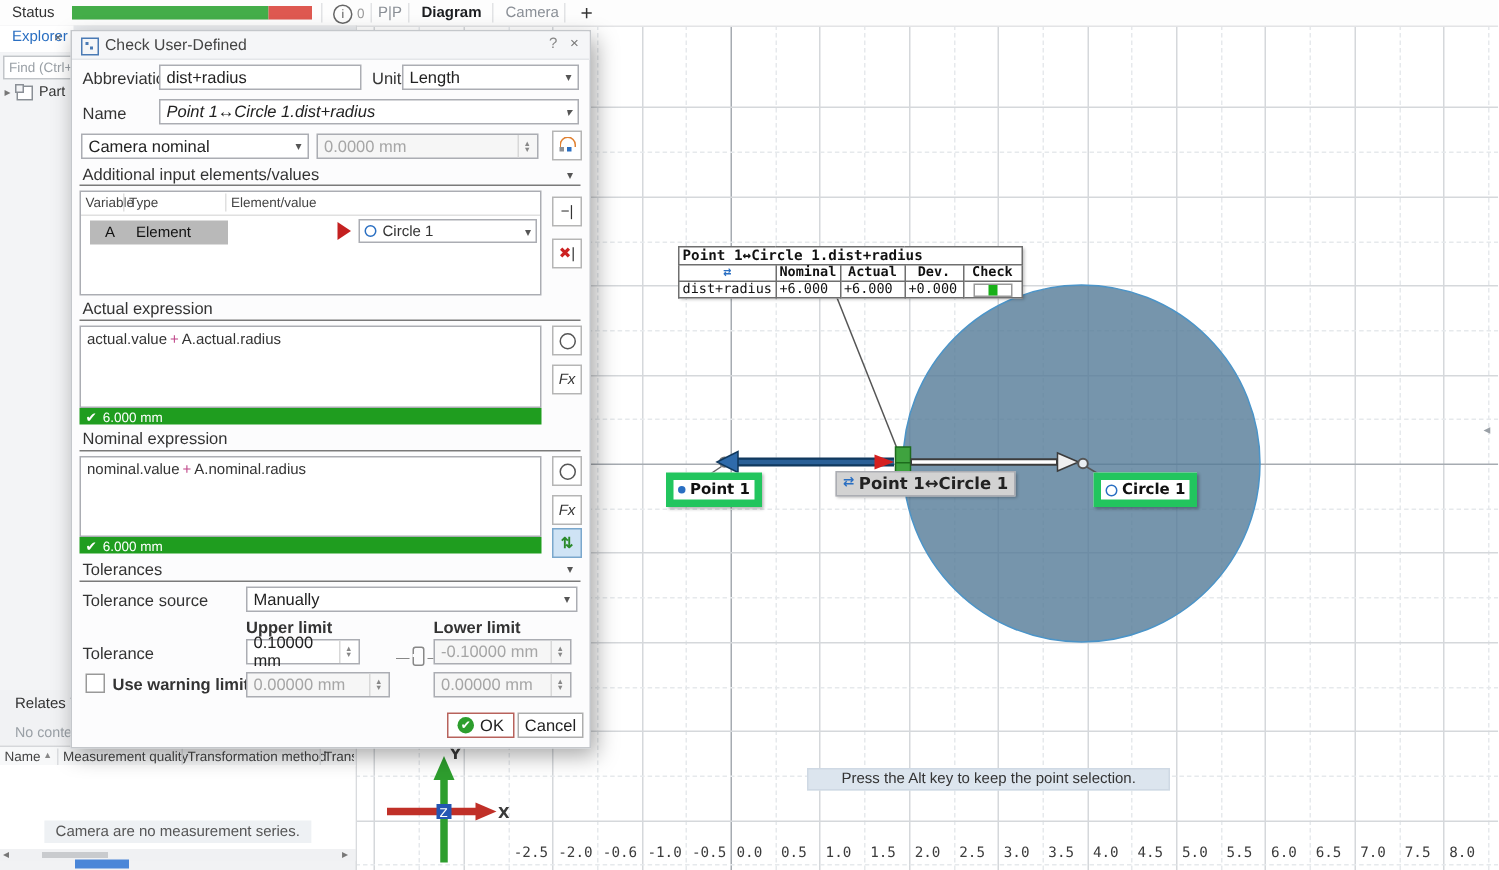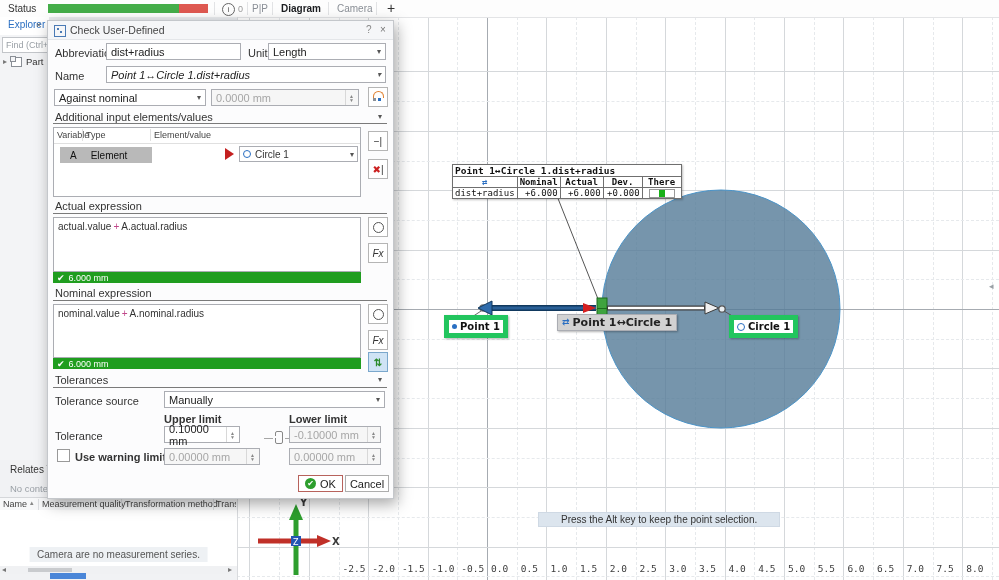--- a/index.html
+++ b/index.html
@@ -30,21 +30,21 @@
   #axis-labels span{position:absolute;top:546px;font:9.5px "DejaVu Sans Mono",monospace;color:#3c3c3c;}
   #overlay-svg{position:absolute;left:0;top:0;}
   .elabel{position:absolute;display:flex;align-items:center;gap:3px;border:5px solid #22c55e;background:#fff;padding:0 3px;height:13px;font:bold 10px "DejaVu Sans",sans-serif;color:#111;box-shadow:1px 1px 2px rgba(0,0,0,.3);white-space:nowrap;}
   .elabel.sel{background:#d2d2d2;}
   .dot-ic{width:5px;height:5px;border-radius:50%;background:#2a6fc2;}
   .ring-ic{width:6px;height:6px;border:1.5px solid #2a6fc2;border-radius:50%;}
   .dd-ic{color:#2a6fc2;font-size:9px;line-height:9px;}
   .rtable{position:absolute;left:215px;top:147px;border-collapse:collapse;background:#fff;font:9px "DejaVu Sans Mono",monospace;color:#111;box-shadow:1px 1px 2px rgba(0,0,0,.25);}
   .rtable td,.rtable th{border:1px solid #6f6f6f;padding:0 2px;height:10px;white-space:nowrap;}
   .rtable .ttl{font-weight:bold;font-size:9.5px;text-align:left;height:11px;}
-  .rtable .num{text-align:right;}
+  .rtable .num{text-align:left;}
   .chk-outer{width:24px;height:7px;border:1px solid #999;background:#fff;margin:0 auto;display:flex;justify-content:center;}
   .chk-inner{width:6px;height:7px;background:#18b018;}
   .tooltip{position:absolute;left:301px;top:495px;background:#dce5ee;border:1px solid #cfd9e4;padding:1px 22px;font-size:10px;color:#333;white-space:nowrap;}
   .edge-handle{position:absolute;left:752px;top:264px;font-size:9px;color:#9aa0a6;}
   
   #explorer{position:absolute;left:0;top:17px;width:237px;height:443px;background:#f3f4f6;border-right:1px solid #d9dbde;z-index:6;}
   #explorer .tabrow{position:absolute;left:0;top:0;width:100%;height:17px;background:#e9ebee;border-bottom:1px solid #dcdee1;}
   #explorer .etab{position:absolute;left:0;top:0;height:16px;background:#fff;padding:2px 4px 0 8px;font-size:10px;color:#2a6fc2;}
   #explorer .etab-close{position:absolute;left:36px;top:3px;font-size:9px;color:#666;}
   .find-box{position:absolute;left:2px;top:20px;width:228px;height:14px;border:1px solid #c2c5c9;background:#fff;font-size:9px;color:#9aa0a6;display:flex;align-items:center;padding:0 3px;}
@@ -199,21 +199,21 @@
     <table class="rtable">
       <tbody>
           <tr>
             <td class="ttl" colspan="5">Point 1↔Circle 1.dist+radius</td>
           </tr>
       <tr>
         <th style="width:52px"><span class="dd-ic">⇄</span></th>
         <th style="width:38px">Nominal</th>
         <th style="width:38px">Actual</th>
         <th style="width:34px">Dev.</th>
-        <th style="width:34px">There</th>
+        <th style="width:34px">Check</th>
       </tr>
       <tr>
         <td>dist+radius</td>
         <td class="num">+6.000</td>
         <td class="num">+6.000</td>
         <td class="num">+0.000</td>
         <td>
               <div class="chk-outer">
                 <div class="chk-inner"></div>
               </div>
@@ -232,21 +232,21 @@
     </div>
     <div class="elabel" style="left:492px;top:298px;">
       <span class="ring-ic"></span>
       <span>Circle 1</span>
     </div>
 
     <div class="tooltip">Press the Alt key to keep the point selection.</div>
     <div id="axis-labels">
         <span style="left: 105.5px;">-2.5</span>
         <span style="left: 135.2px;">-2.0</span>
-        <span style="left: 164.9px;">-1.5</span>
+        <span style="left: 164.9px;">-0.6</span>
         <span style="left: 194.6px;">-1.0</span>
         <span style="left: 224.3px;">-0.5</span>
         <span style="left: 254px;">0.0</span>
         <span style="left: 283.7px;">0.5</span>
         <span style="left: 313.4px;">1.0</span>
         <span style="left: 343.1px;">1.5</span>
         <span style="left: 372.8px;">2.0</span>
         <span style="left: 402.5px;">2.5</span>
         <span style="left: 432.2px;">3.0</span>
         <span style="left: 461.9px;">3.5</span>
@@ -337,21 +337,21 @@
         <span class="chev">▾</span>
       </div>
 
     <span class="dlabel" style="left:7px;top:49px">Name</span>
     <div class="sel" style="left:58px;top:45px;width:280px;font-style:italic">
         <span>Point 1↔Circle 1.dist+radius</span>
         <span class="chev">▾</span>
       </div>
 
     <div class="sel" style="left:6px;top:68px;width:152px">
-        <span>Against nominal</span>
+        <span>Camera nominal</span>
         <span class="chev">▾</span>
       </div>
     <div class="spin dis" style="left:163px;top:68px;width:148px">
         <span>0.0000 mm</span>
         <span class="arrows">
           <span>▲</span>
           <span>▼</span>
         </span>
       </div>
     <div class="sbtn" style="top:66px">

